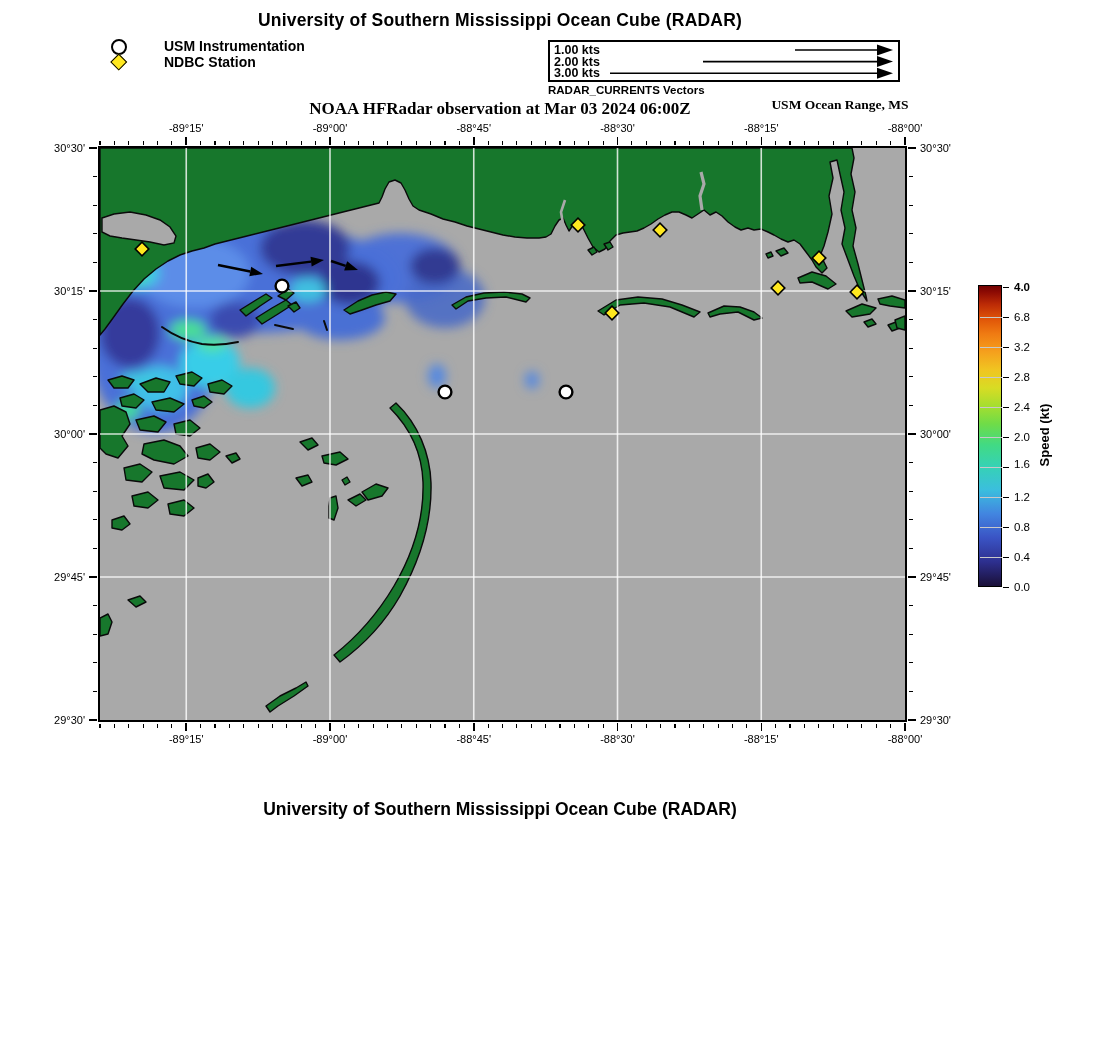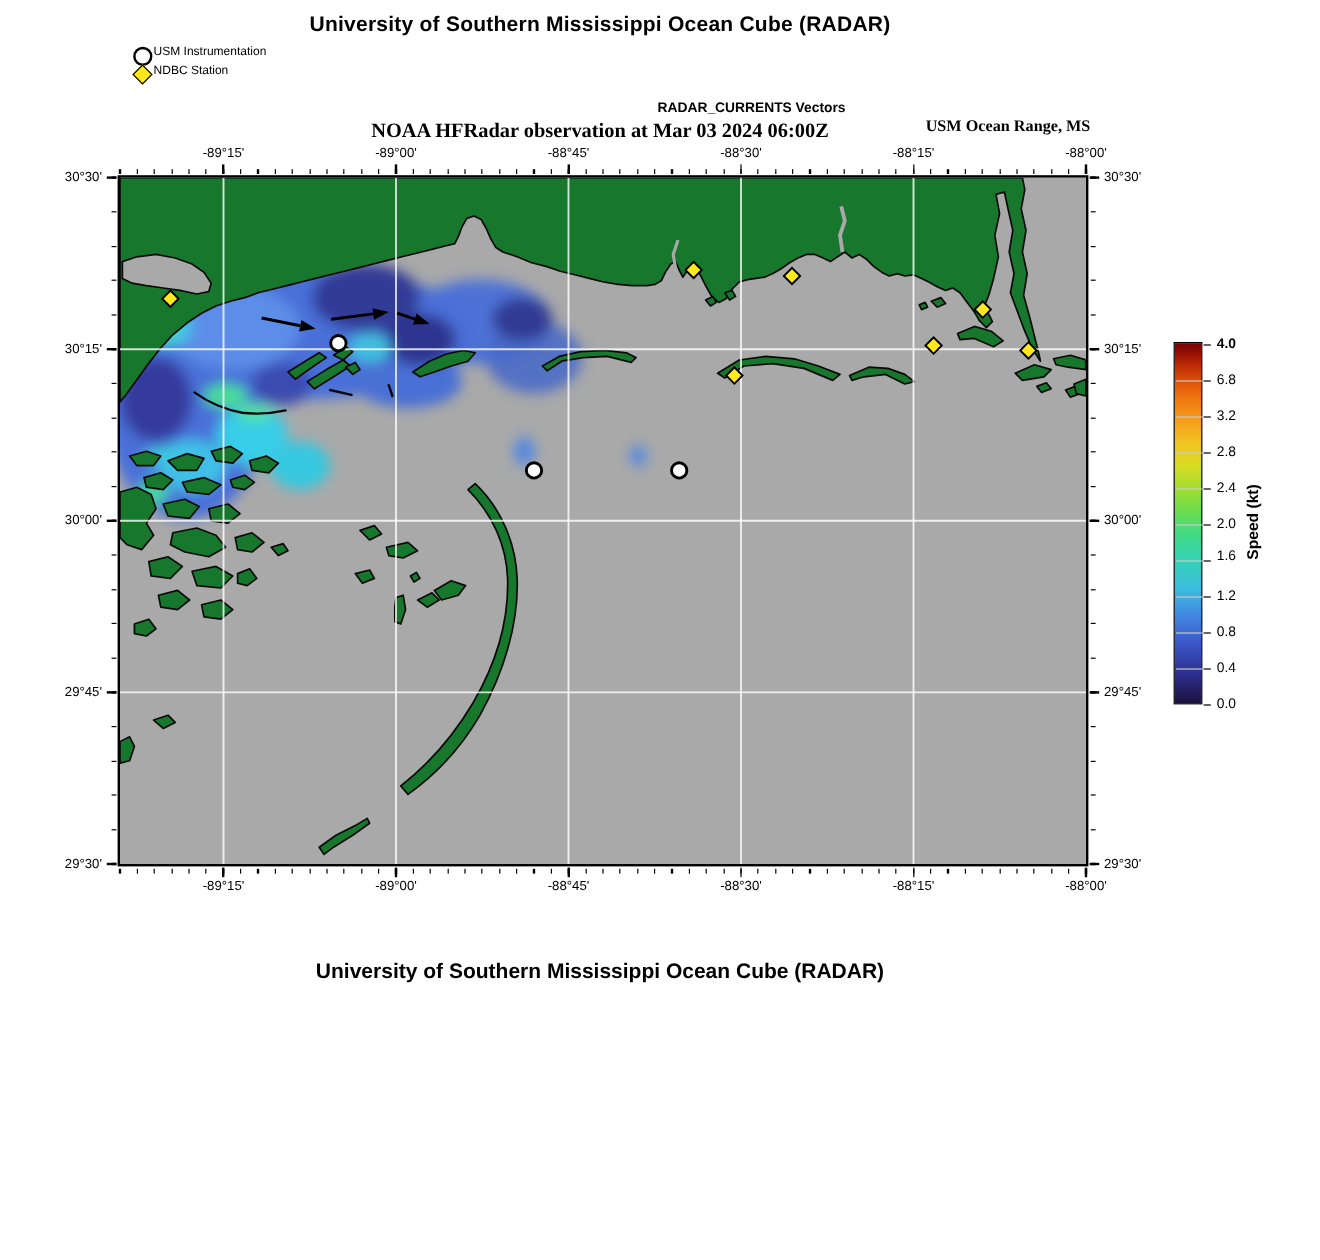--- a/index.html
+++ b/index.html
@@ -9,21 +9,21 @@
 
   .title-row { left:0; top:10px; width:1000px; text-align:center;
                font-weight:bold; font-size:17.5px; letter-spacing:0.2px; }
   .footer-row { left:0; top:799px; width:1000px; text-align:center;
                 font-weight:bold; font-size:17.5px; }
 
   .legend-marker-circle { width:12px; height:12px; border:2.2px solid #000; border-radius:50%;
                           background:#fff; }
   .legend-marker-diamond { width:9.5px; height:9.5px; border:1.6px solid #000; background:#ffe81f;
                            transform:rotate(45deg); }
-  .legend-label { font-weight:normal; font-size:10px; white-space:nowrap; }
+  .legend-label { font-weight:bold; font-size:14px; white-space:nowrap;margin-left:36px; }
 
   .vbox { left:548px; top:40px; width:348px; height:38px; border:2px solid #000; background:#fff; }
   .vbox-label { position:absolute; left:4px; font-weight:bold; font-size:12.5px; line-height:12px; white-space:nowrap; }
   .vbox-caption { left:548px; top:84px; font-weight:bold; font-size:11.5px; white-space:nowrap; }
 
   .subtitle-row { left:0; top:99px; width:1000px; text-align:center;
                   font-family:"Liberation Serif", serif; font-weight:bold; font-size:17px; }
   .range-label { left:770px; top:97px; width:140px; text-align:center;
                  font-family:"Liberation Serif", serif; font-weight:bold; font-size:13.5px; white-space:nowrap; }
 
@@ -57,20 +57,35 @@
 
   <div class="abs" style="left:111px; top:39px;">
     <div class="legend-marker-circle"></div>
   </div>
   <div class="abs legend-label" style="left:128px; top:38px;">USM Instrumentation</div>
   <div class="abs" style="left:113px; top:56px;">
     <div class="legend-marker-diamond"></div>
   </div>
   <div class="abs legend-label" style="left:128px; top:54px;">NDBC Station</div>
 
+  <div class="abs vbox">
+    <svg id="vbox-svg" width="348" height="38" style="position:absolute;left:0;top:0;">
+        <line x1="245" y1="8" x2="331" y2="8" stroke="#000" stroke-width="1.6"></line>
+        <polygon points="343,8 327,2.5 327,13.5" fill="#000"></polygon>
+        <line x1="153" y1="19.6" x2="331" y2="19.6" stroke="#000" stroke-width="1.6"></line>
+        <polygon points="343,19.6 327,14.100000000000001 327,25.1" fill="#000"></polygon>
+        <line x1="60" y1="31.2" x2="331" y2="31.2" stroke="#000" stroke-width="1.6"></line>
+        <polygon points="343,31.2 327,25.7 327,36.7" fill="#000"></polygon>
+      </svg>
+    <div id="vbox-labels">
+        <div class="vbox-label" style="top: 2px;">1.00 kts</div>
+        <div class="vbox-label" style="top: 13.6px;">2.00 kts</div>
+        <div class="vbox-label" style="top: 25.2px;">3.00 kts</div>
+      </div>
+  </div>
   <div class="abs vbox-caption">RADAR_CURRENTS Vectors</div>
 
   <div class="abs subtitle-row">NOAA HFRadar observation at Mar 03 2024 06:00Z</div>
   <div class="abs range-label">USM Ocean Range, MS</div>
 
   <div class="abs map-frame" id="map-frame">
     <div class="map-clip">
       <svg id="map-svg" width="805" height="572" viewBox="0 0 805 572">
         <defs>
           <filter id="blobblur" x="-30%" y="-30%" width="160%" height="160%">

